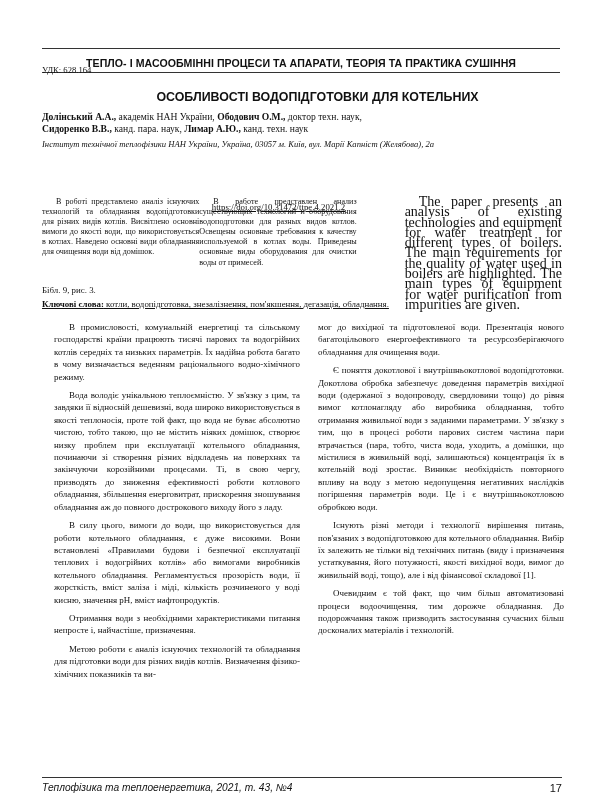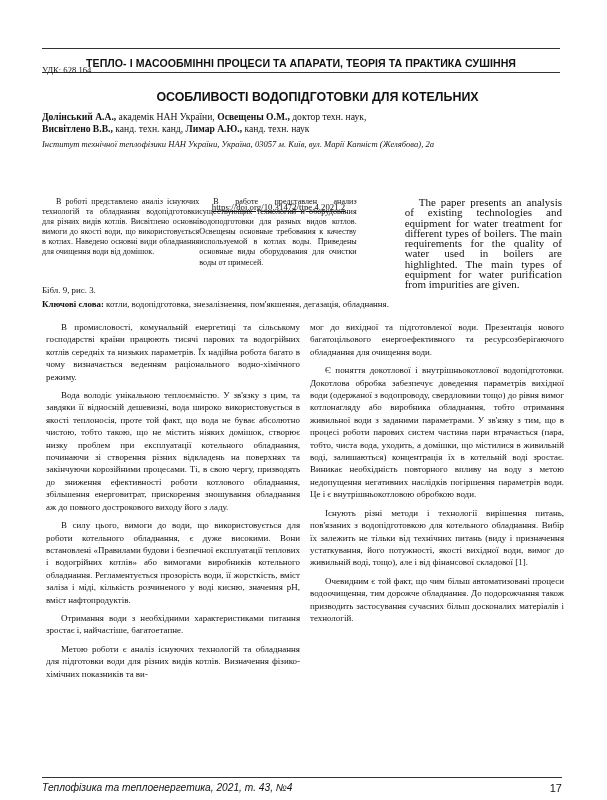--- a/index.html
+++ b/index.html
@@ -6,49 +6,49 @@
   body { width: 607px; height: 800px; position: relative; overflow: hidden; color: #111; font-family: "Liberation Serif", serif; }
   .section-header { position: absolute; left: 42px; top: 48px; width: 518px; border-top: 1.5px solid #333; border-bottom: 1.5px solid #333; padding: 8px 0 3px; text-align: center; font-family: "Liberation Sans", sans-serif; font-weight: bold; font-size: 10.6px; letter-spacing: 0.05px; }
   .udk { position: absolute; left: 42px; top: 65px; font-size: 8.6px; }
   .title { position: absolute; left: 14px; width: 607px; top: 90px; text-align: center; font-family: "Liberation Sans", sans-serif; font-weight: bold; font-size: 12.4px; }
   .authors { position: absolute; left: 42px; top: 111px; font-size: 9.6px; line-height: 12px; width: 520px; }
   .authors b { font-weight: bold; }
   .affiliation { position: absolute; left: 42px; top: 139px; font-style: italic; font-size: 8.6px; width: 520px; }
   .doi { position: absolute; left: 0; width: 557px; top: 178px; text-align: center; font-size: 8.8px; text-decoration: underline; color: #111; margin-top: 24px; }
   .abstracts { position: absolute; left: 42px; top: 197px; width: 520px; display: flex; justify-content: space-between; }
   .abstract { width: 164px; font-size: 8.1px; line-height: 10.1px; text-align: justify; }
-  .abstract.en { font-size: 11px; line-height: 10.3px; margin-left: 48px; }
+  .abstract.en { font-size: 14px; line-height: 10.3px; margin-left: 48px; }
   .abstract p { margin: 0; text-indent: 14px; }
   .refs { position: absolute; left: 42px; top: 285px; font-size: 8.9px; }
-  .keywords { position: absolute; left: 42px; top: 299px; font-size: 8.9px; width: 520px; }
+  .keywords { position: absolute; left: 42px; top: 299px; font-size: 8.9px; width: 520px; text-decoration: underline; }
   .keywords b { font-weight: bold; }
   .body-col { position: absolute; top: 321px; width: 258px; font-size: 8.95px; line-height: 12.4px; text-align: justify; }
   .body-col.left { left: 42px; }
   .body-col.right { left: 306px; }
-  .body-col p { margin: 0 0 6px 4px; text-indent: 15px; }
+  .body-col p { margin: 0 0 6px 12px; text-indent: 15px; }
   .body-col p.cont { text-indent: 0; }
   .body-col b { font-weight: normal; }
   .footer-rule { position: absolute; left: 42px; top: 777px; width: 520px; border-top: 1.5px solid #333; }
   .footer-journal { position: absolute; left: 42px; top: 782px; font-family: "Liberation Sans", sans-serif; font-style: italic; font-size: 10.2px; }
   .footer-page { position: absolute; right: 45px; top: 782px; font-family: "Liberation Sans", sans-serif; font-size: 11px; }
 </style>
 </head>
 <body>
 
 <div class="section-header">
   <span>ТЕПЛО- І МАСООБМІННІ ПРОЦЕСИ ТА АПАРАТИ, ТЕОРІЯ ТА ПРАКТИКА СУШІННЯ</span>
 </div>
 
 <div class="udk">УДК: 628.164</div>
 
 <div class="title">ОСОБЛИВОСТІ ВОДОПІДГОТОВКИ ДЛЯ КОТЕЛЬНИХ</div>
 
 <div class="authors">
-  <b>Долінський А.А.,</b><span> академік НАН України, </span><b>Освещены О.М.,</b><span> доктор техн. наук,</span><br>
-  <b>Висвітлено В.В.,</b><span> канд. техн. канд, </span><b>Лимар А.Ю.,</b><span>  канд. техн. наук</span>
+  <b>Долінський А.А.,</b><span> академік НАН України, </span><b>Ободович О.М.,</b><span> доктор техн. наук,</span><br>
+  <b>Сидоренко В.В.,</b><span> канд. пара. наук, </span><b>Лимар А.Ю.,</b><span>  канд. техн. наук</span>
 </div>
 
 <div class="affiliation">Інститут технічної теплофізики НАН України, Україна, 03057 м. Київ, вул. Марії Капніст (Желябова), 2а</div>
 
 <div class="doi">https://doi.org/10.31472/ttpe.4.2021.2</div>
 
 <div class="abstracts">
   <div class="abstract">
       <p>В роботі представлено аналіз існуючих технологій та обладнання водопідготовки для різних видів котлів. Висвітлено основні вимоги до якості води, що використовується в котлах. Наведено основні види обладнання для очищення води від домішок.</p>
     </div>
@@ -63,21 +63,21 @@
 <div class="refs">Бібл. 9, рис. 3.</div>
 
 <div class="keywords">
   <b>Ключові слова:</b><span> котли, водопідготовка, знезалізнення, пом'якшення, дегазація, обладнання.</span>
 </div>
 
 <div class="body-col left">
   <p>В промисловості, комунальній енергетиці та сільському господарстві країни працюють тисячі парових та водогрійних котлів середніх та низьких параметрів. Їх надійна робота багато в чому визначається веденням раціонального водно-хімічного режиму.</p>
   <p>Вода володіє унікальною теплоємністю. У зв'язку з цим, та завдяки її відносній дешевизні, вода широко використовується в якості теплоносія, проте той факт, що вода не буває абсолютно чистою, тобто такою, що не містить ніяких домішок, створює низку проблем при експлуатації котельного обладнання, починаючи зі створення різних відкладень на поверхнях та закінчуючи корозійними процесами. Ті, в свою чергу, призводять до зниження ефективності роботи котлового обладнання, збільшення енерговитрат, прискорення зношування обладнання аж до повного дострокового виходу його з ладу.</p>
   <p>В силу цього, вимоги до води, що використовується для роботи котельного обладнання, є дуже високими. Вони встановлені «Правилами будови і безпечної експлуатації теплових і водогрійних котлів» або вимогами виробників котельного обладнання. Регламентується прозорість води, її жорсткість, вміст заліза і міді, кількість розчиненого у воді кисню, значення pH, вміст нафтопродуктів.</p>
-  <p>Отримання води з необхідними характеристиками питання зростає і, найчастіше, багатоетапне.</p>
+  <p>Отримання води з необхідними характеристиками питання непросте і, найчастіше, призначення.</p>
   <p><b>Метою роботи</b><span> є аналіз існуючих технологій та обладнання для підготовки води для різних видів котлів. Визначення фізико-хімічних показників та ви-</span></p>
 </div>
 
 <div class="body-col right">
   <p class="cont">мог до вихідної та підготовленої води. Презентація нового багатоцільового енергоефективного та ресурсозберігаючого обладнання для очищення води.</p>
   <p>Є поняття докотлової і внутрішньокотлової водопідготовки. Докотлова обробка забезпечує доведення параметрів вихідної води (одержаної з водопроводу, свердловини тощо) до рівня вимог котлонагляду або виробника обладнання, тобто отримання живильної води з заданими параметрами. У зв'язку з тим, що в процесі роботи парових систем частина пари втрачається (пара, тобто, чиста вода, уходить, а домішки, що містилися в живильній воді, залишаються) концентрація їх в котельній воді зростає. Виникає необхідність повторного впливу на воду з метою недопущення негативних наслідків погіршення параметрів води. Це і є внутрішньокотловою обробкою води.</p>
   <p>Існують різні методи і технології вирішення питань, пов'язаних з водопідготовкою для котельного обладнання. Вибір їх залежить не тільки від технічних питань (виду і призначення устаткування, його потужності, якості вихідної води, вимог до живильній воді, тощо), але і від фінансової складової [1].</p>
   <p>Очевидним є той факт, що чим більш автоматизовані процеси водоочищення, тим дорожче обладнання. До подорожчання також призводить застосування сучасних більш досконалих матеріалів і технологій.</p>
 </div>
 

